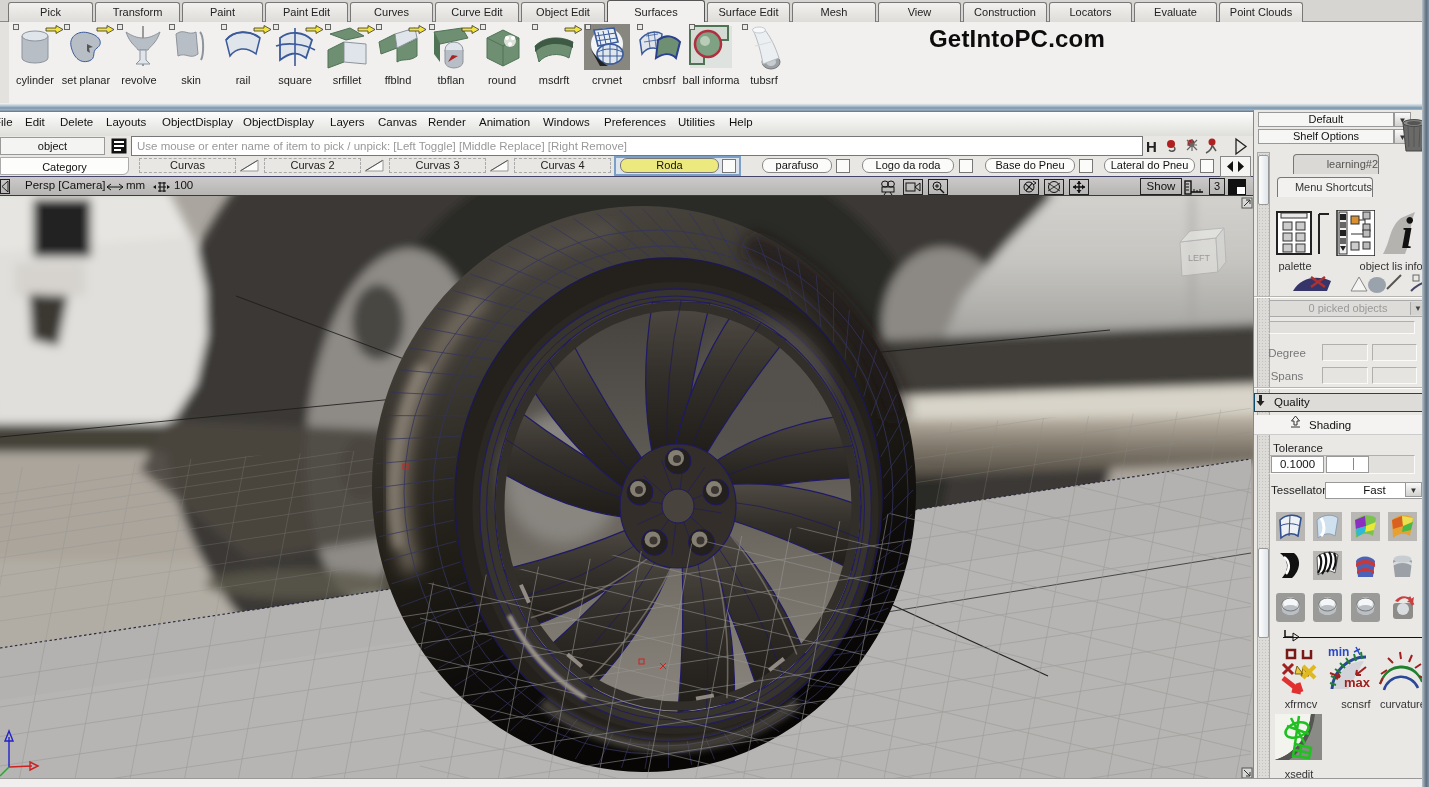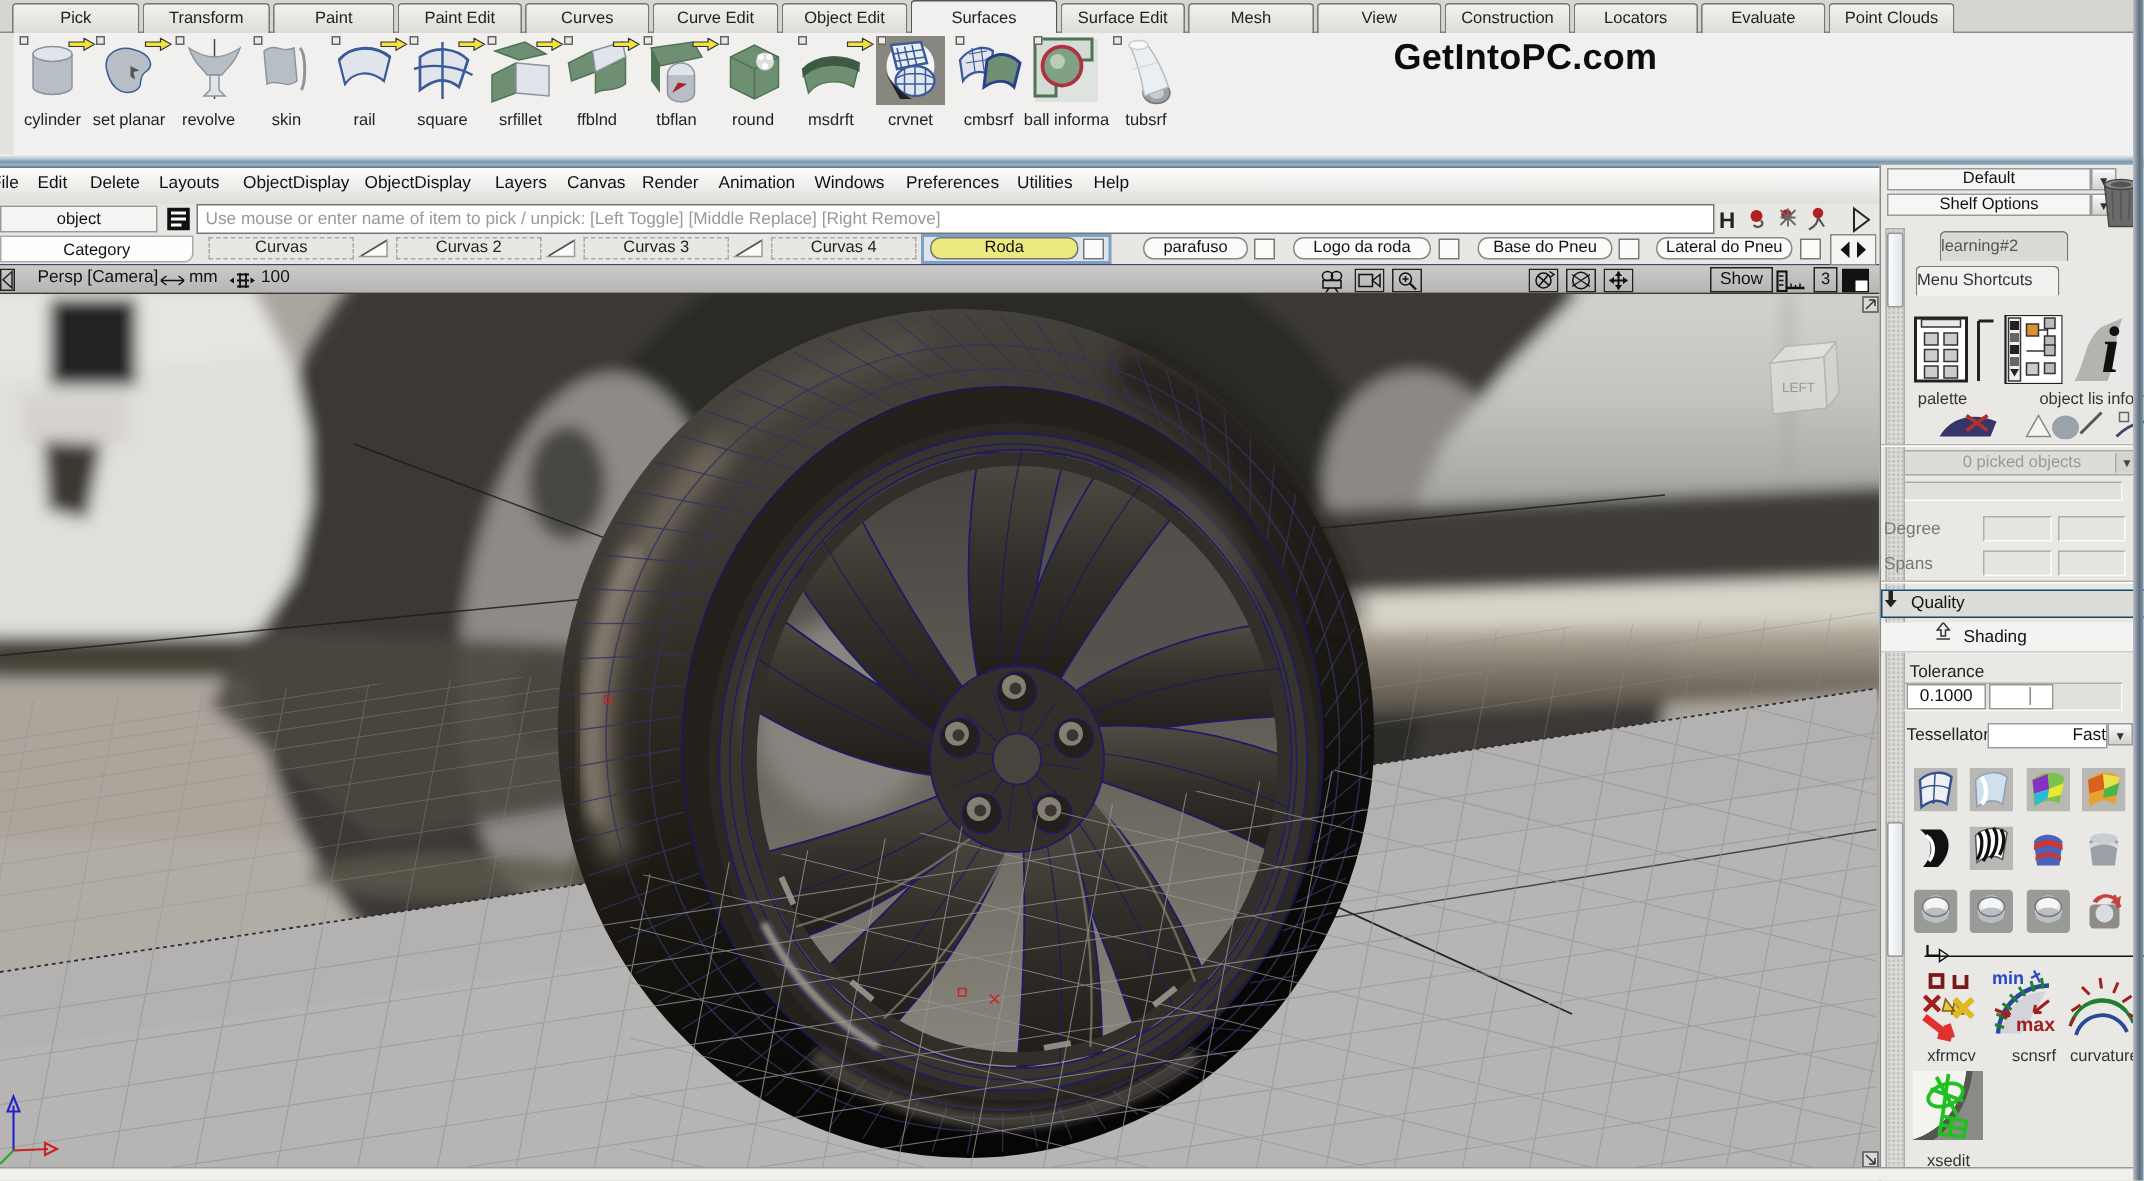--- a/index.html
+++ b/index.html
@@ -24,27 +24,27 @@
 #vptitle{position:absolute;left:0;top:177px;width:1253px;height:19px;background:linear-gradient(#cbcac8,#b6b5b3);border-bottom:1px solid #3a3a3a;font-size:11.5px;color:#111}
 .showbtn{position:absolute;left:1140px;top:1px;width:42px;height:17px;border:1px solid #222;font-size:11.5px;text-align:center;line-height:15px;color:#111}
 .n3btn{position:absolute;left:1209px;top:1px;width:16px;height:17px;border:1px solid #222;font-size:11px;text-align:center;line-height:15px;color:#111}
 #rpanel{position:absolute;left:1253px;top:110px;width:169px;height:677px;background:#e9e8e5;border-left:1px solid #888}
 #rscroll{position:absolute;left:3px;top:42px;width:13px;height:633px;background:#dcdbd8;background-image:radial-gradient(#c2c1be 1px,transparent 1px);background-size:3px 3px;border:1px solid #aaa}
 .thumb{position:absolute;left:0px;width:11px;background:linear-gradient(90deg,#fdfdfd,#dfe5ea);border:1px solid #999;border-radius:2px}
 #rcontent{position:absolute;left:17px;top:0;width:152px;height:677px}
 .combo{position:absolute;height:15px;background:#f6f6f4;border:1px solid #999;font-size:11px;text-align:center;line-height:13px;color:#111}
 .cmbarrow{position:absolute;width:17px;height:15px;background:linear-gradient(#fafafa,#d2d1ce);border:1px solid #999;font-size:8px;text-align:center;line-height:15px;color:#333}
 .cmbarrow:after{content:"\25BC"}
-.ptab{position:absolute;border:1px solid #777;border-bottom:none;border-radius:4px 4px 0 0;font-size:11px;text-align:left;line-height:19px;color:#333}
+.ptab{position:absolute;border:1px solid #777;border-bottom:none;border-radius:4px 4px 0 0;font-size:11px;text-align:right;line-height:19px;color:#333}
 .plbl{position:absolute;font-size:11px;color:#333;text-align:center}
 .hr{position:absolute;left:-17px;width:169px;border-top:1px solid #b5b4b1;border-bottom:1px solid #fdfdfc}
 .pickbar{position:absolute;top:190px;height:17px;background:#dedcd9;border:1px solid #aaa;font-size:11px;color:#999;text-align:center;line-height:15px}
 .pbarrow{position:absolute;right:1px;top:1px;width:15px;height:13px;background:#d4d3d0;border-left:1px solid #aaa;font-size:8px;color:#444;line-height:13px}
 .sunk{position:absolute;background:#e2e0dd;border:1px solid #b0afac;border-bottom-color:#fafaf8;border-right-color:#fafaf8}
-.rlbl{position:absolute;font-size:11.5px;color:#777;text-align:left}
+.rlbl{position:absolute;font-size:11.5px;color:#777;text-align:center}
 .rlbl2{position:absolute;font-size:11.5px;color:#222}
 .fld{position:absolute;height:17px;background:#e6e4e1;border:1px solid #b0afac;border-bottom-color:#fafaf8;border-right-color:#fafaf8}
 .tfld{position:absolute;height:17px;background:#fff;border:1px solid #999;font-size:11.5px;color:#111;line-height:15px}
 .qhdr{position:absolute;left:-17px;top:283px;width:178px;height:19px;background:#dddcd8;border:1px solid #0c4a6e;font-size:11.5px;color:#111;text-align:left;line-height:17px}
 .shrow{position:absolute;left:-17px;top:305px;width:169px;height:20px;background:#f4f3f1;border-bottom:1px solid #ccc;font-size:11.5px;color:#111;padding-left:36px;line-height:20px}
 #botstrip{position:absolute;left:0;top:778px;width:1429px;height:9px;background:#f0efed;border-top:1px solid #999}
 #redge{position:absolute;left:1422px;top:0px;width:7px;height:787px;background:linear-gradient(90deg,#b9c2ca,#5d6f7e 60%,#8396a5)}
 </style></head>
 <body>
 <div id="tabbar">
@@ -806,21 +806,21 @@
           <path d="M5.5,11 L1.5,6 L4,6 L4,0 L7,0 L7,6 L9.5,6 Z" fill="#222"></path>
         </svg>Quality</div>
       <div class="shrow"><svg width="11" height="13" viewBox="0 0 11 13" style="margin-right:8px">
           <path d="M5.5,0 L1.5,5 L4,5 L4,9 L7,9 L7,5 L9.5,5 Z M1,11 L10,11" fill="none" stroke="#333"></path>
         </svg>Shading</div>
       <div class="rlbl2" style="left:2px;top:332px">Tolerance</div>
       <div class="sunk" style="left:-2px;top:345px;width:146px;height:19px"></div>
       <div class="tfld" style="left:0px;top:346px;width:53px;text-align:center">0.1000</div>
       <div class="tfld" style="left:55px;top:346px;width:43px"><span style="border-left:1px solid #888;margin-left:26px">&nbsp;</span></div>
       <div class="rlbl2" style="left:0px;top:374px">Tessellator</div>
-      <div class="tfld" style="left:54px;top:372px;width:80px;text-align:right">Fast</div>
+      <div class="tfld" style="left:54px;top:372px;width:99px;text-align:center">Fast</div>
       <div class="cmbarrow" style="left:134px;top:372px"></div>
       <svg style="position:absolute;left:5px;top:402px" width="29" height="29" viewBox="0 0 29 29">
         <rect x="0" y="0" width="29" height="29" fill="#b9b7b4"></rect>
         <path d="M4,8 C10,2 20,2 25,6 L22,24 C16,20 10,22 5,26 Z" fill="#eef1f4" stroke="#33508f" stroke-width="1.6"></path>
         <path d="M14,4 L13,24 M4,14 C12,10 20,12 24,14" stroke="#33508f" fill="none"></path>
       </svg>
       <svg style="position:absolute;left:42px;top:402px" width="29" height="29" viewBox="0 0 29 29">
         <rect x="0" y="0" width="29" height="29" fill="#b9b7b4"></rect>
         <path d="M4,8 C10,2 20,2 25,6 L22,24 C16,20 10,22 5,26 Z" fill="#cfe0ef" stroke="#8aa0b5"></path>
         <path d="M8,6 C12,12 12,20 8,24" stroke="#fff" stroke-width="3" fill="none"></path>

